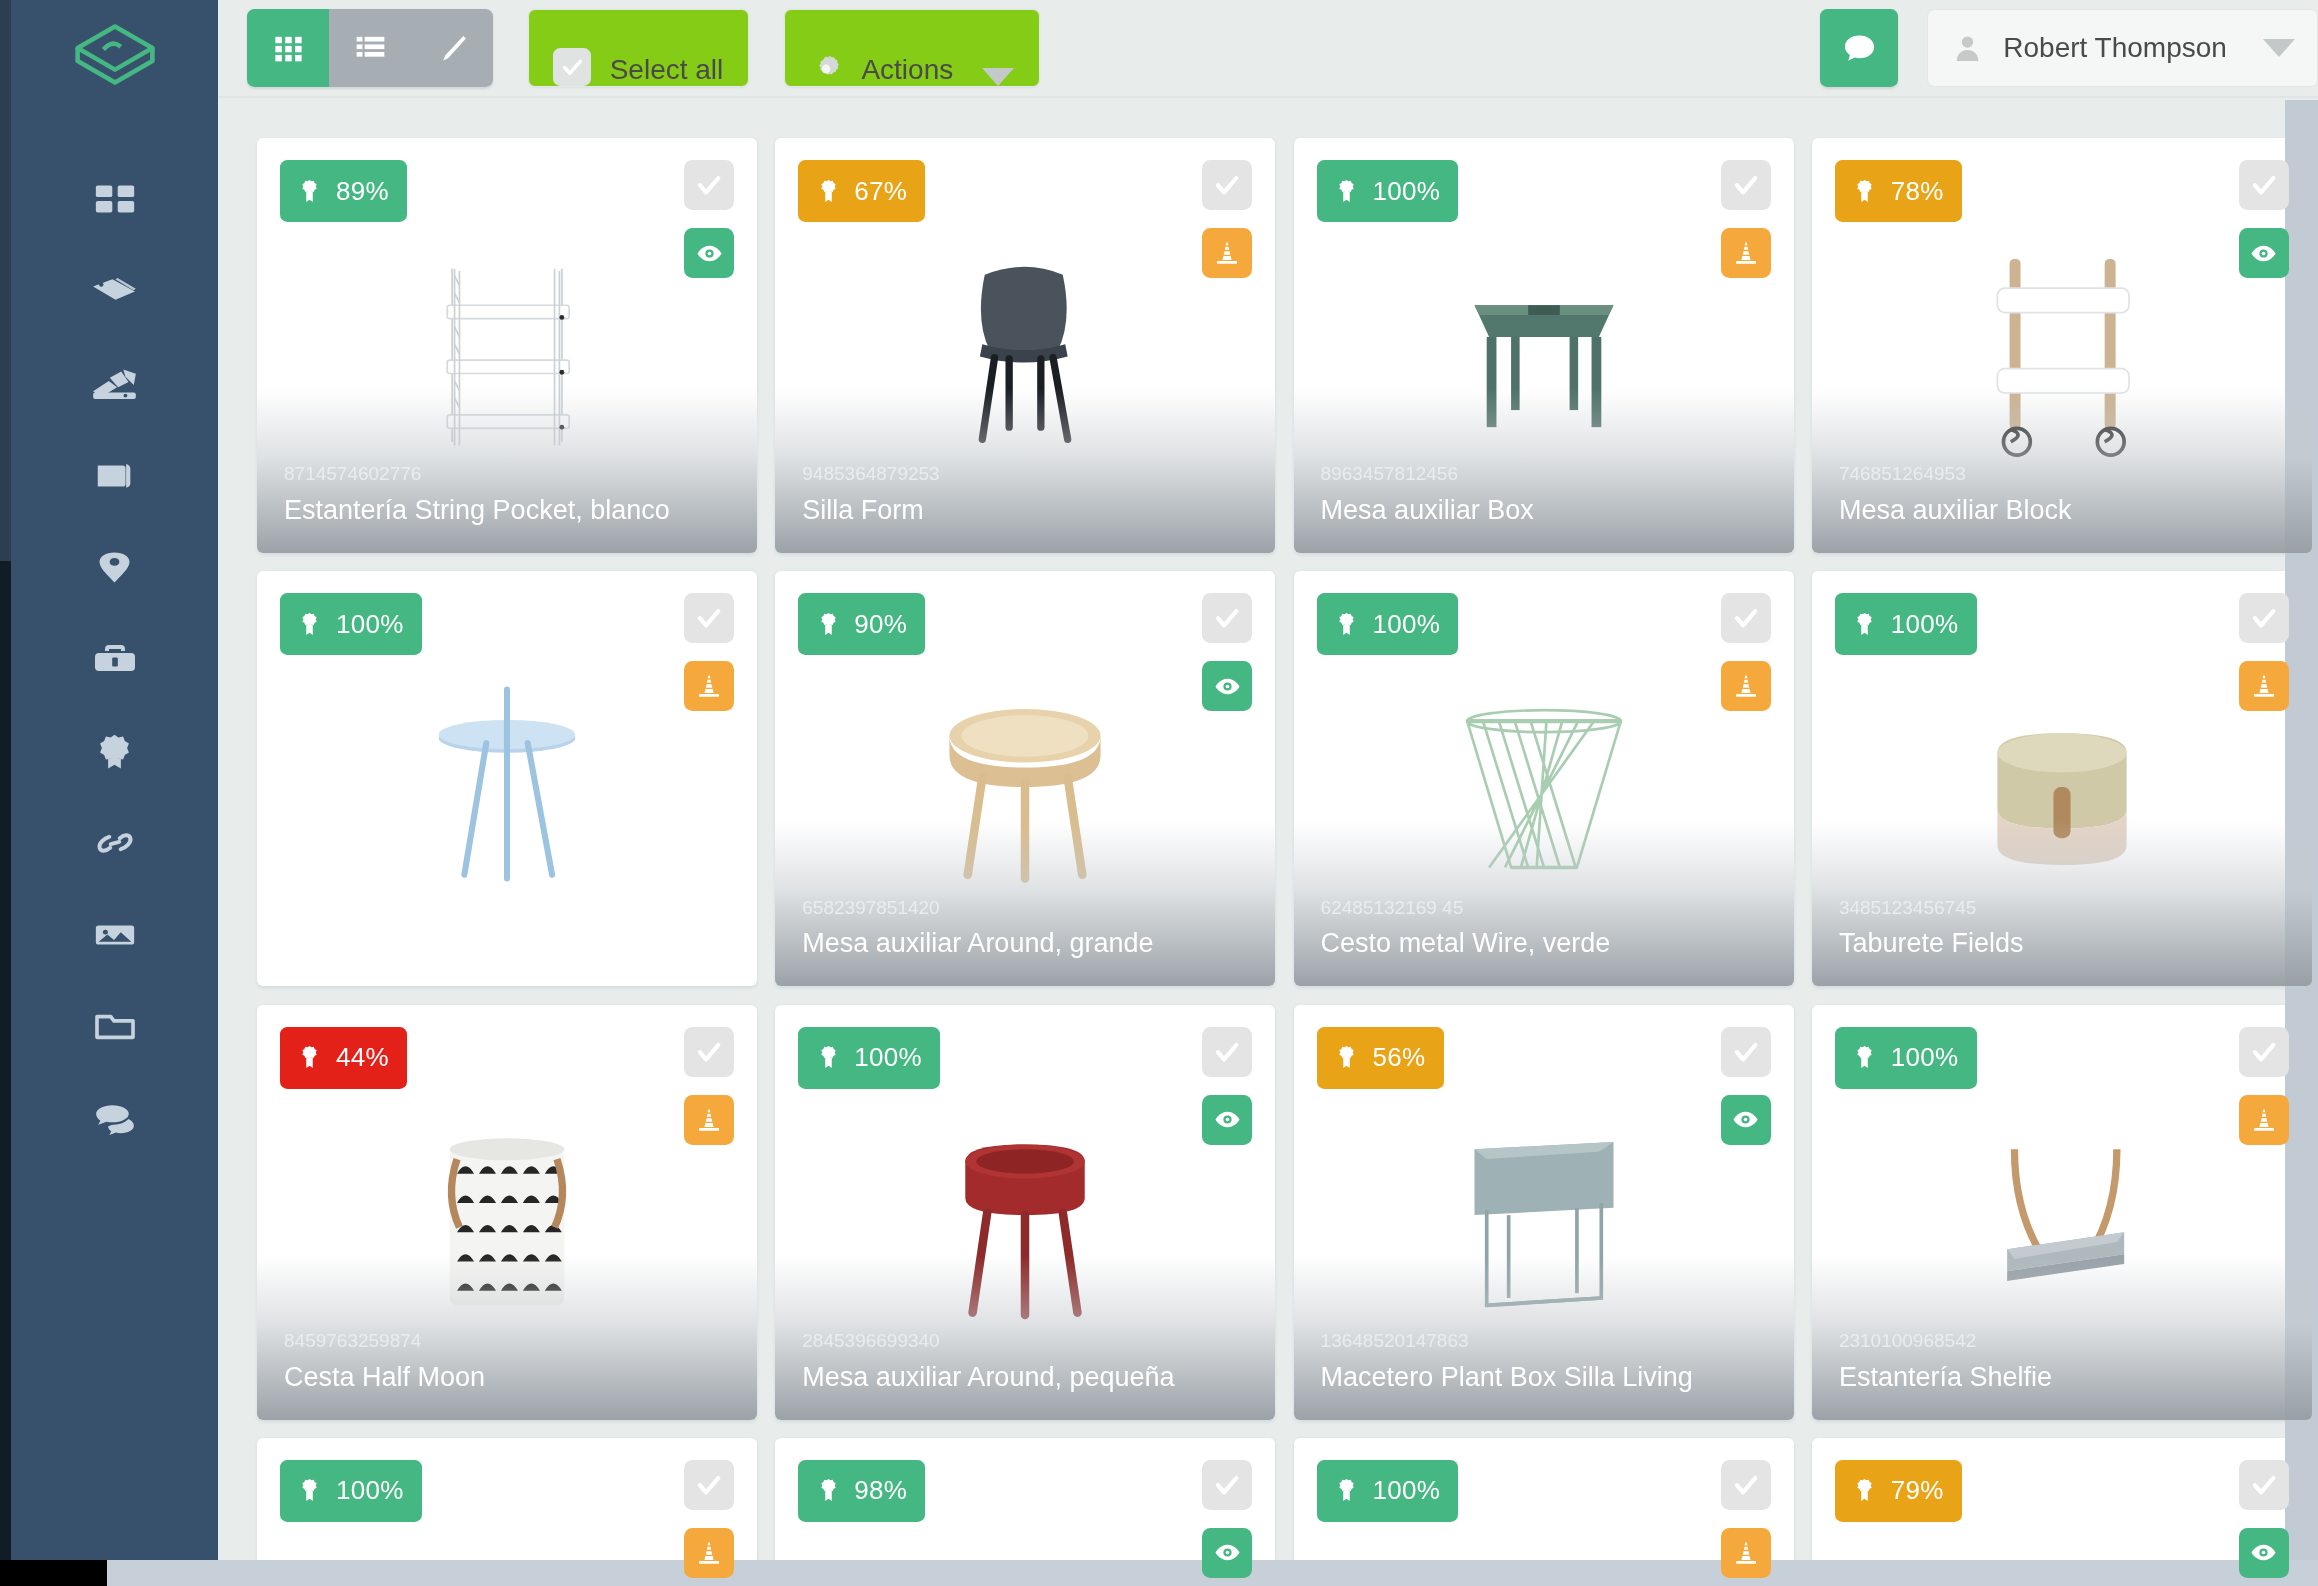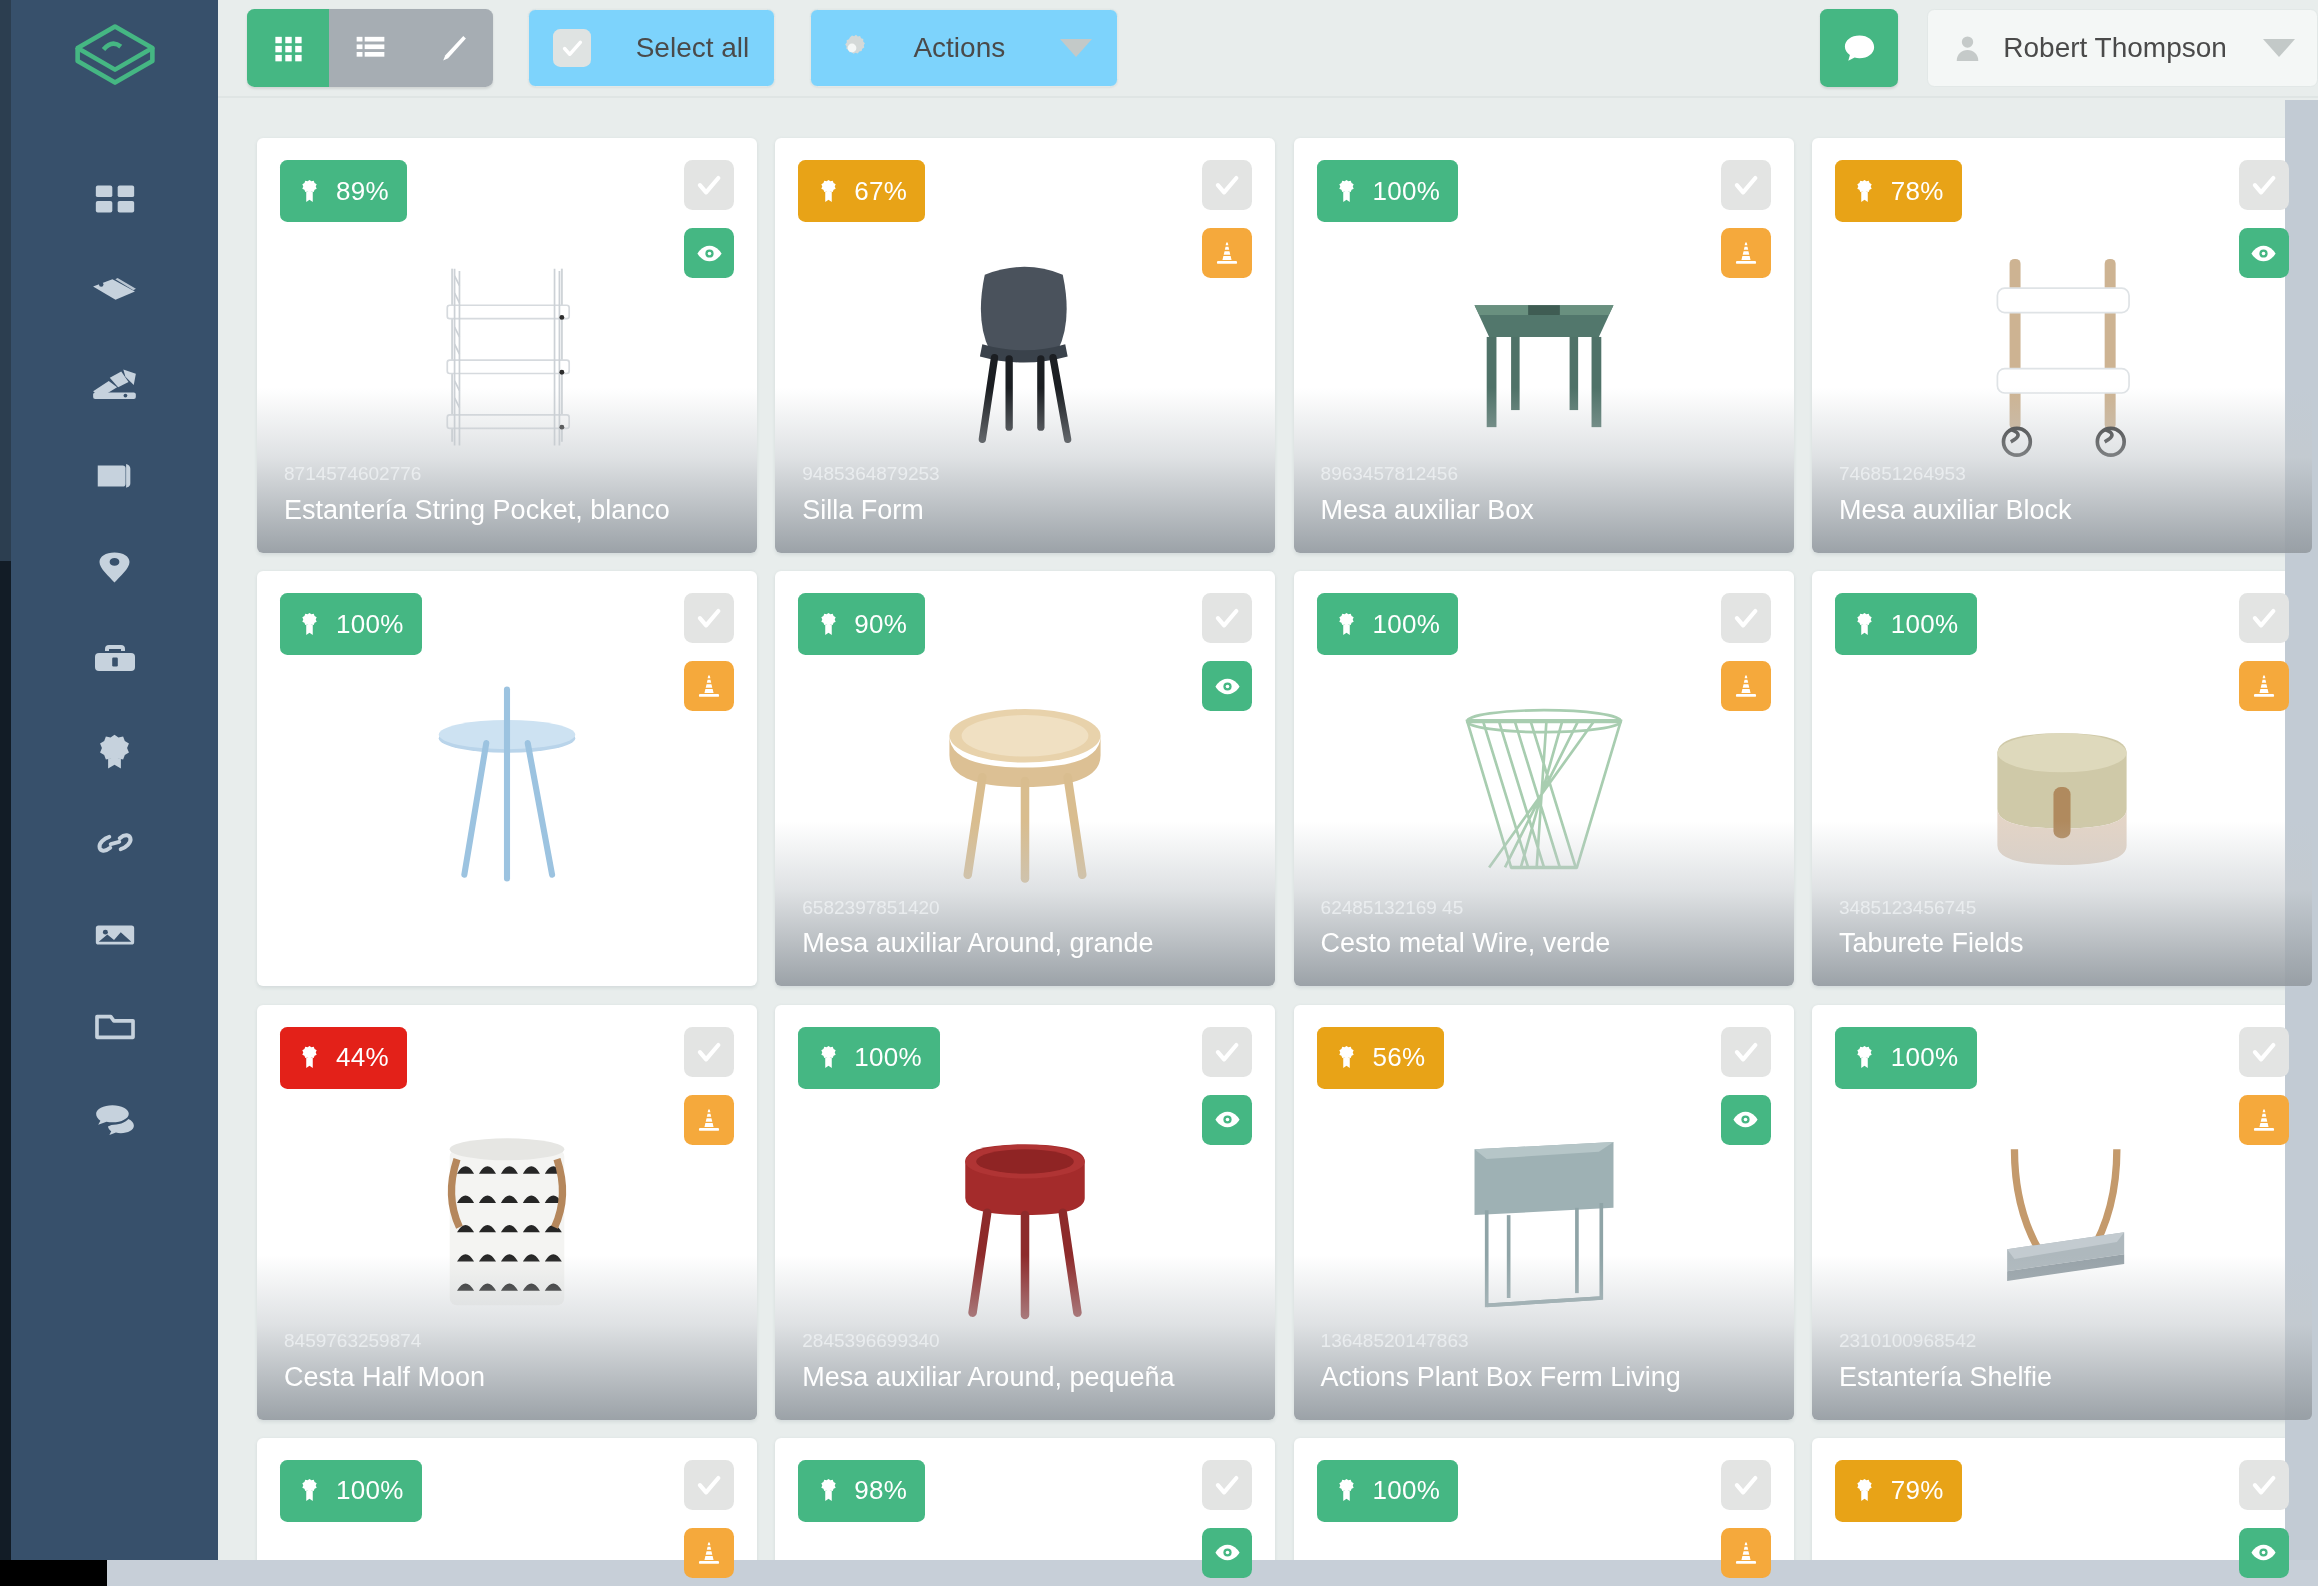--- a/index.html
+++ b/index.html
@@ -54,29 +54,28 @@
   .seg-btn {
     width: 82px; height: 78px;
     display: flex; align-items: center; justify-content: center;
     background: #a6adb3; cursor: pointer;
   }
   .seg-btn.active { background: #45b783; }
   .seg-btn svg { display: block; }
 
   .pill-btn {
     height: 78px;
-    background: #7dd3fc;
+    background: #84cc16;
     border: 1.2px solid #e2e8e7;
     border-radius: 7.3px;
-    display: flex; align-items: center;
+    display: flex; align-items: flex-end;
     padding: 0 24.4px;
     margin-left: 35px;
     box-shadow: 0 0.6px 1.8px rgba(0,0,0,0.05);
     cursor: pointer;
-    gap: 26px;
   }
   .pill-btn .lbl {
     font-size: 28px; color: #4a4a4a; white-space: nowrap;
   }
   .chk-square {
     width: 38px; height: 38px; border-radius: 7.3px;
     background: #dfe3e2;
     display: flex; align-items: center; justify-content: center;
     margin-right: 18.3px;
   }
@@ -868,21 +867,21 @@
             <svg width="29" height="29" viewBox="0 0 24 24">
               <g fill="#ffffff">
                 <path d="M12 5.5 C5.5 5.5 2 12 2 12 s3.5 6.5 10 6.5 S22 12 22 12 S18.5 5.5 12 5.5z"></path>
                 <circle cx="12" cy="12" r="3.4" fill="#45b783"></circle>
                 <circle cx="12" cy="12" r="1.5" fill="#ffffff"></circle>
               </g>
             </svg>
           </div>
           <div class="caption">
             <div class="ean">13648520147863</div>
-            <div class="pname">Actions Plant Box Ferm Living</div>
+            <div class="pname">Macetero Plant Box Silla Living</div>
           </div>
         </div>
         <div class="card">
           <div class="card-img">
             <svg width="256" height="244" viewBox="0 0 210 200">
               <g fill="none" stroke="#c49a6c" stroke-width="6">
                 <path d="M66 42 q0 50 22 86"></path>
                 <path d="M150 42 q0 50 -22 86"></path>
               </g>
               <path d="M60 124 L156 110 L156 128 L60 142z" fill="#aeb8bd"></path>

